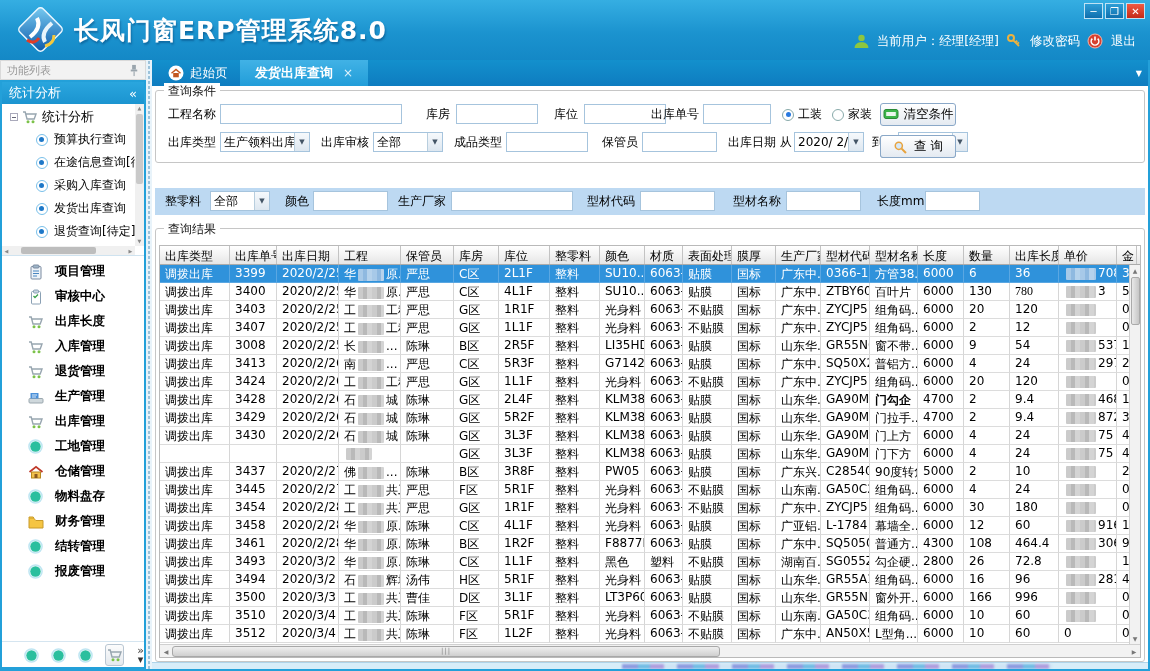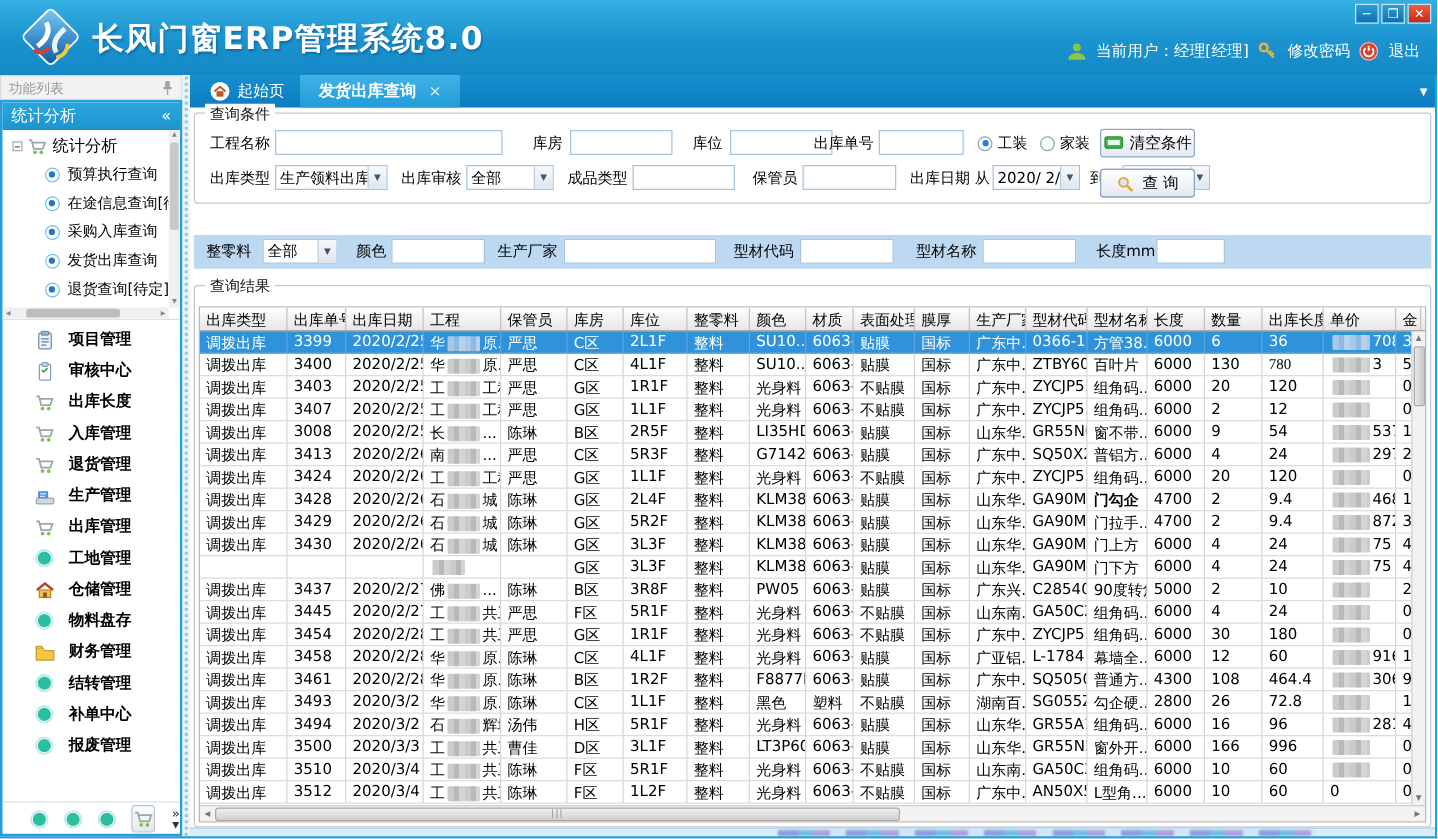--- a/index.html
+++ b/index.html
@@ -336,27 +336,20 @@
                 <circle cx="8" cy="8" r="7" fill="none" stroke="#bfe6f2" stroke-width="1.6"></circle>
                 <circle cx="8" cy="8" r="5.6" fill="#2bbf9e"></circle>
               </svg></span>
             <span>结转管理</span>
           </div>
           <div class="menu-item">
             <span class="ticon16"><svg viewBox="0 0 16 16" width="15" height="15">
                 <circle cx="8" cy="8" r="7" fill="none" stroke="#bfe6f2" stroke-width="1.6"></circle>
                 <circle cx="8" cy="8" r="5.6" fill="#2bbf9e"></circle>
               </svg></span>
-            <span>补单中心</span>
-          </div>
-          <div class="menu-item">
-            <span class="ticon16"><svg viewBox="0 0 16 16" width="15" height="15">
-                <circle cx="8" cy="8" r="7" fill="none" stroke="#bfe6f2" stroke-width="1.6"></circle>
-                <circle cx="8" cy="8" r="5.6" fill="#2bbf9e"></circle>
-              </svg></span>
             <span>报废管理</span>
           </div>
         </div>
       <div class="bottom-bar">
         <span class="bbdot"><svg viewBox="0 0 16 16" width="15" height="15">
               <circle cx="8" cy="8" r="7" fill="none" stroke="#bfe6f2" stroke-width="1.6"></circle>
               <circle cx="8" cy="8" r="5.6" fill="#2bbf9e"></circle>
             </svg></span>
         <span class="bbdot"><svg viewBox="0 0 16 16" width="15" height="15">
               <circle cx="8" cy="8" r="7" fill="none" stroke="#bfe6f2" stroke-width="1.6"></circle>

